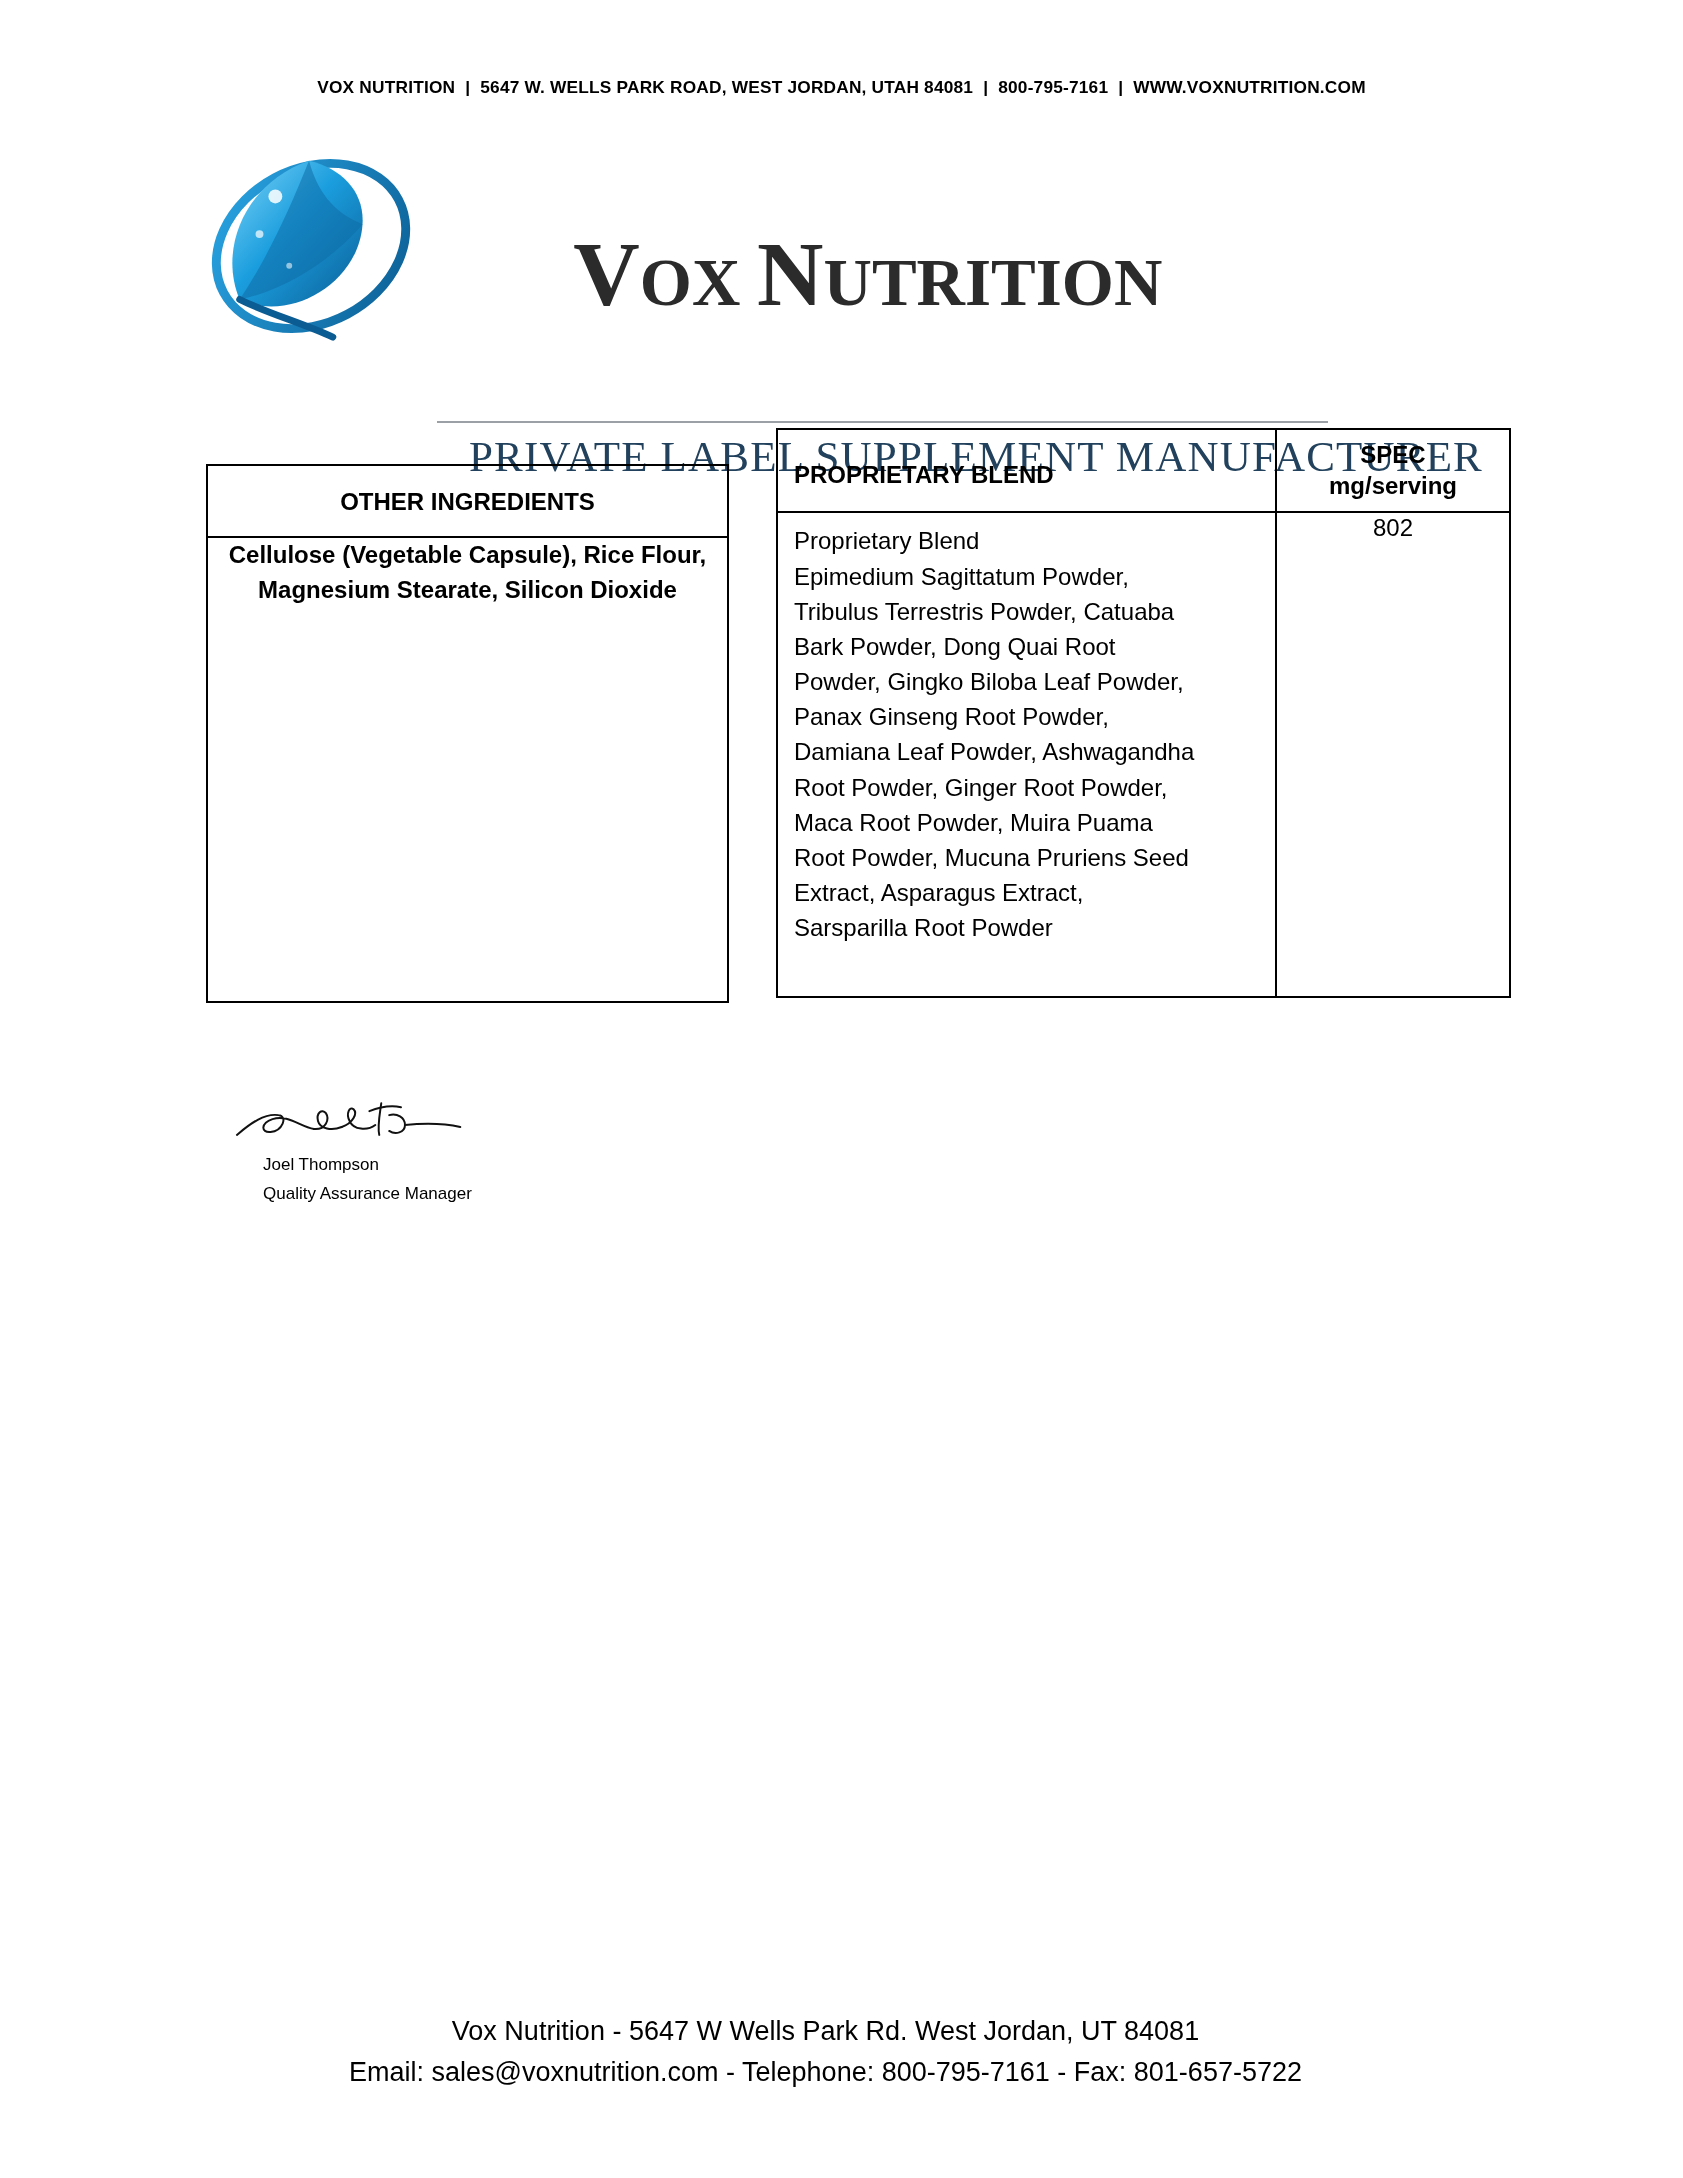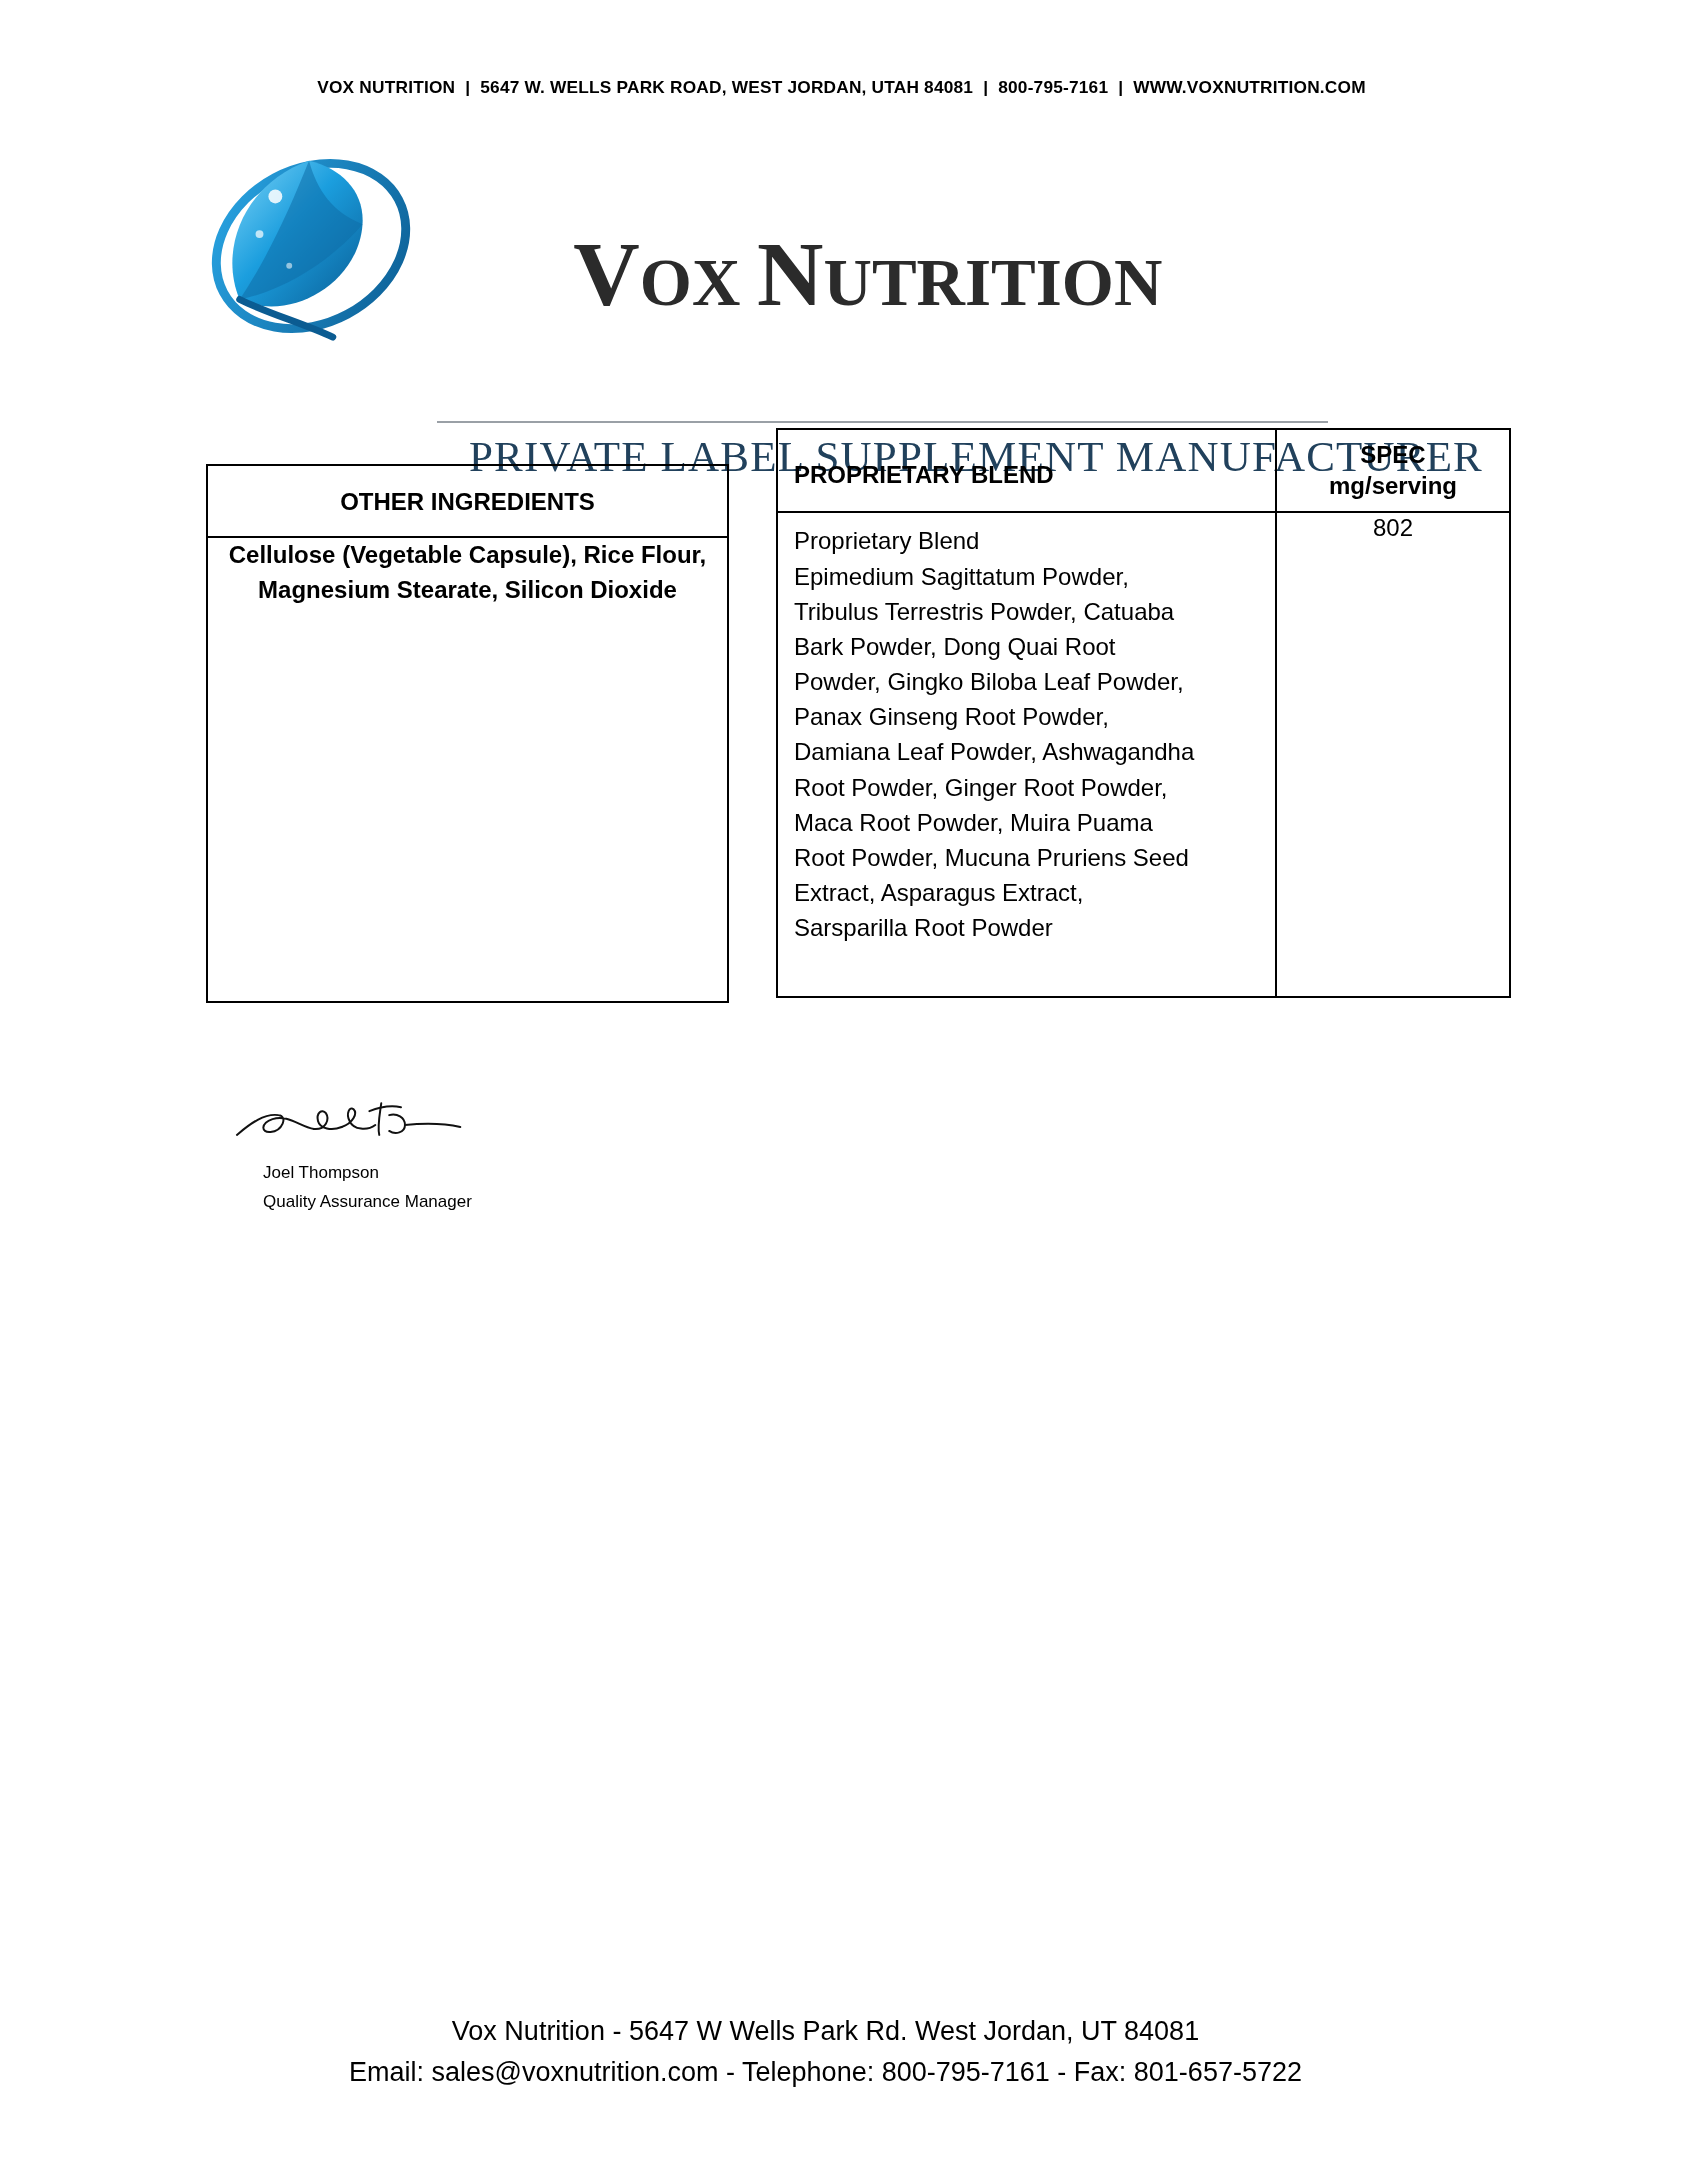--- a/index.html
+++ b/index.html
@@ -162,21 +162,21 @@
     width: 416px;
   }
   .sig-svg {
     display: block;
     margin-left: 3px;
   }
   .sig-name {
     font-family: "Liberation Sans", sans-serif;
     font-size: 17px;
     margin-left: 35px;
-    margin-top: 12px;
+    margin-top: 4px;
   }
   .sig-role {
     font-family: "Liberation Sans", sans-serif;
     font-size: 17px;
     margin-left: 35px;
     margin-top: 9px;
   }
 
   
   .footer {

